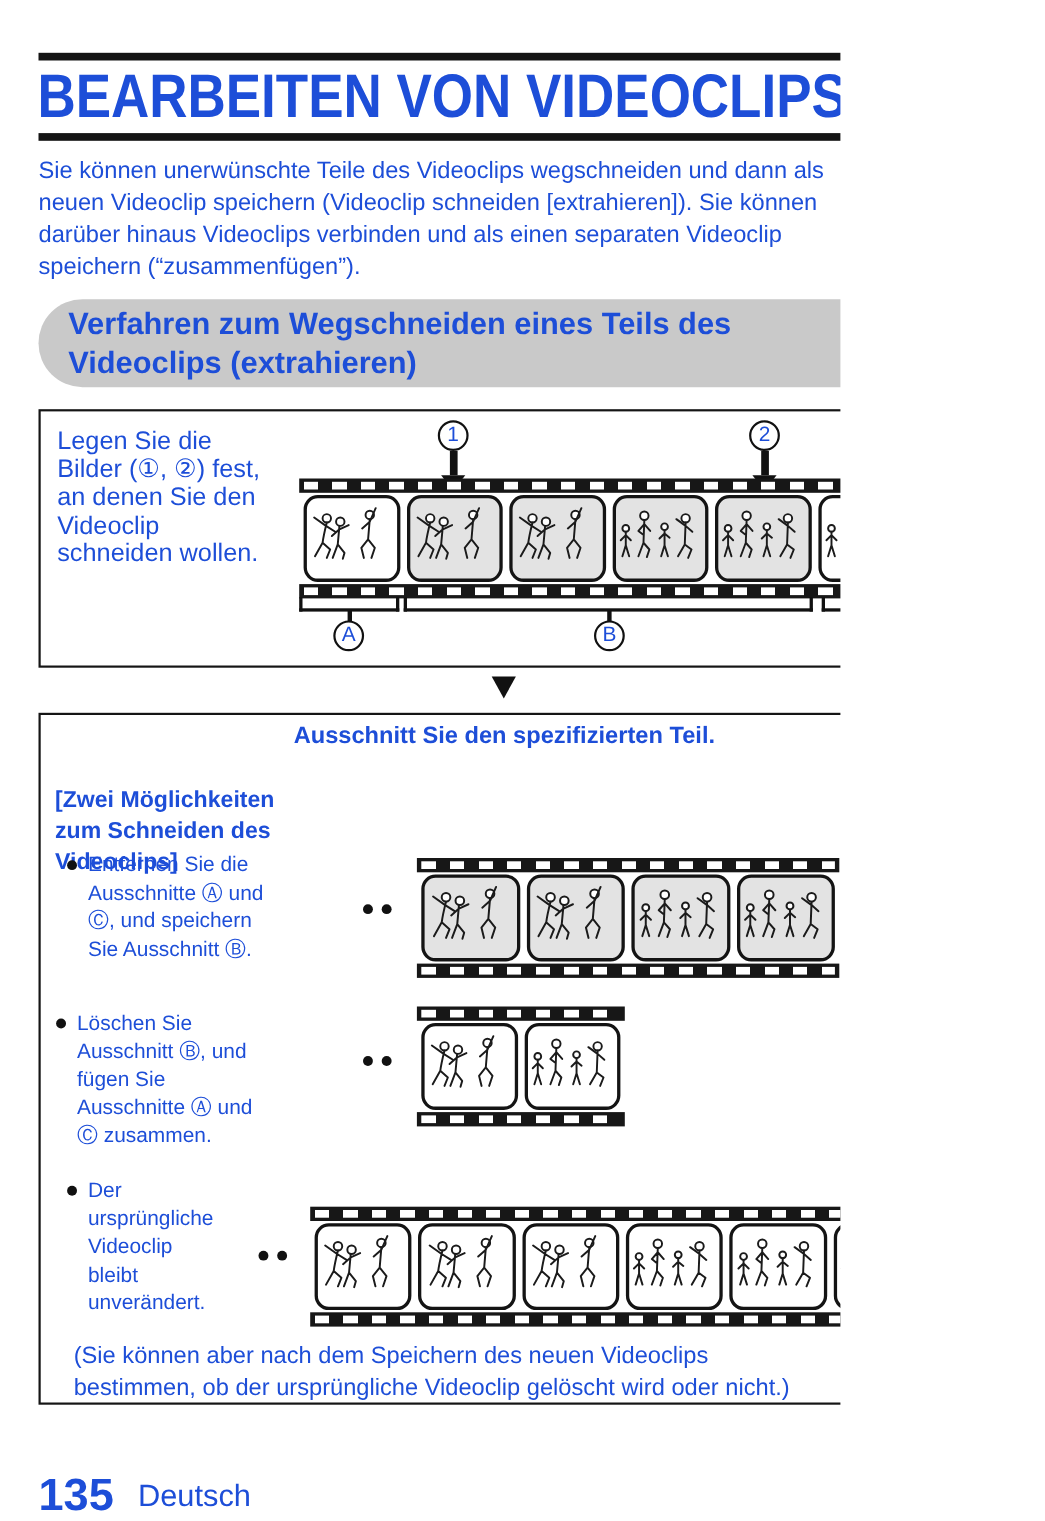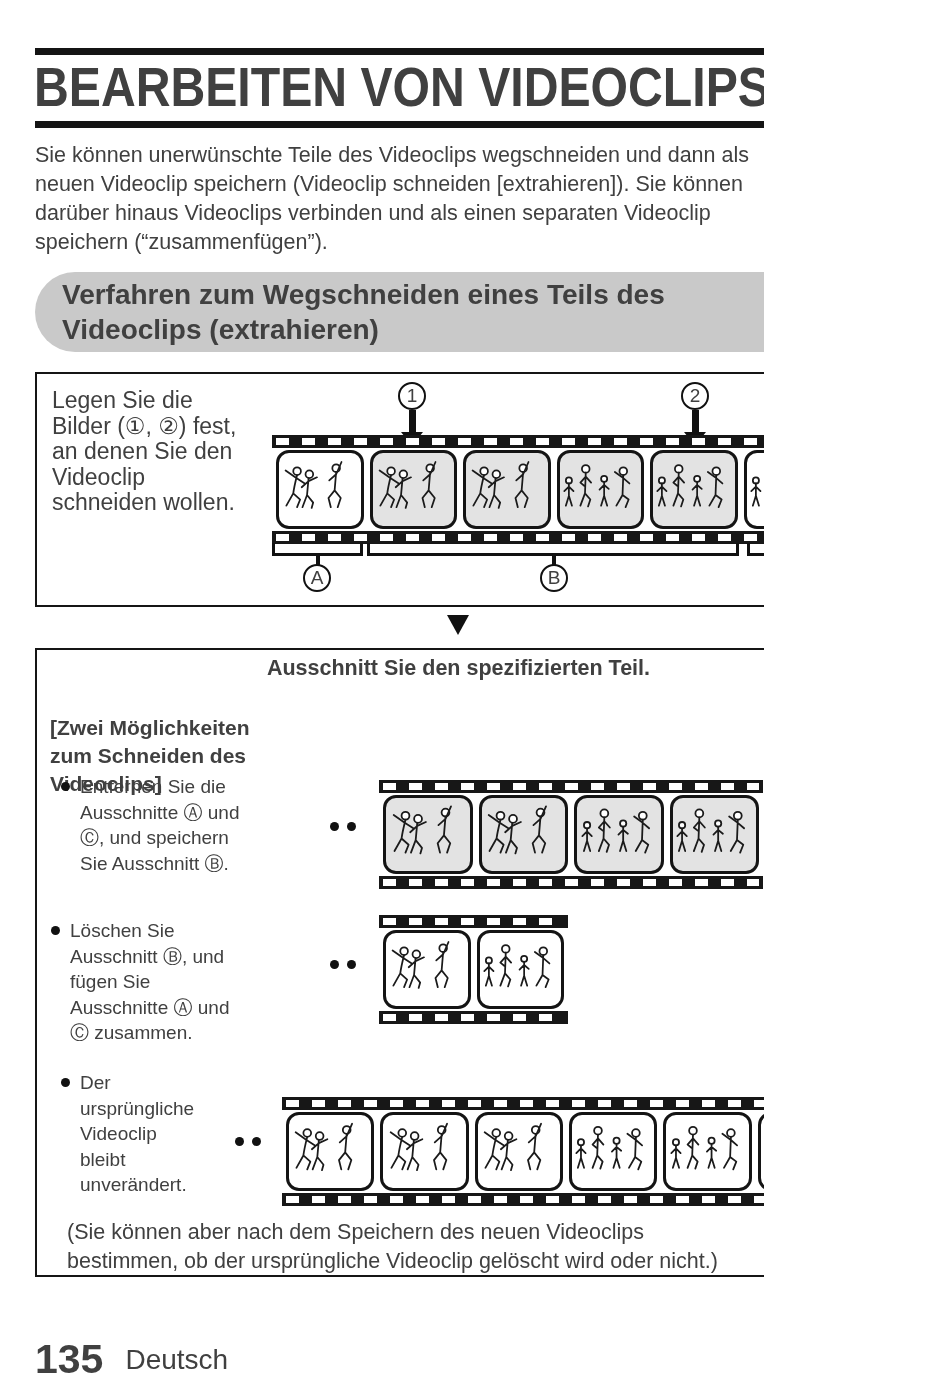--- a/index.html
+++ b/index.html
@@ -1,17 +1,17 @@
 <!DOCTYPE html>
 <html><head>
 <meta charset="utf-8">
 <style>
   html,body{margin:0;padding:0;background:#fff;}
   .page{position:relative;width:764px;height:1383px;background:#ffffff;overflow:hidden;
-        font-family:"Liberation Sans","DejaVu Sans",sans-serif;color:#404040;}
+        font-family:"Liberation Sans","DejaVu Sans",sans-serif;color:#1d4ed8;}
   .abs{position:absolute;}
   .rule{height:7px;background:#141414;}
   .title{font-size:56px;font-weight:bold;letter-spacing:0px;white-space:nowrap;
          transform:scaleX(0.86);transform-origin:0 0;line-height:1;}
   .intro{font-size:21.5px;line-height:29px;white-space:pre-line;}
   .pill{background:#c9c9c9;border-radius:40px;width:845px;height:80px;}
   .pill .ht{font-size:28px;font-weight:bold;line-height:35px;white-space:pre-line;
             padding:5px 0 0 27px;}
   .box{border:2.5px solid #151515;background:#fff;box-sizing:border-box;}
   .cap{font-size:23px;line-height:25.5px;white-space:pre-line;}

